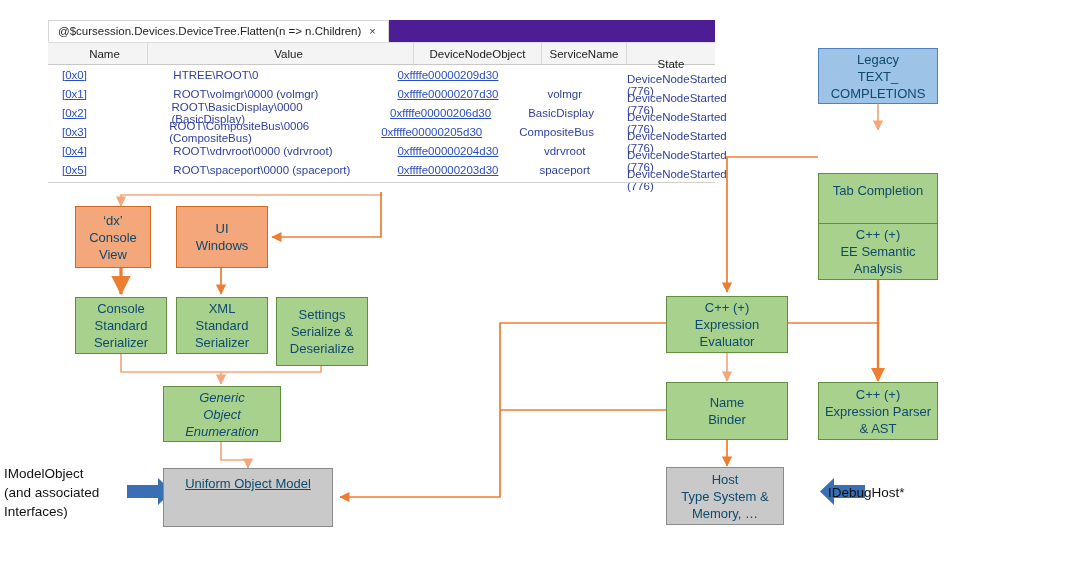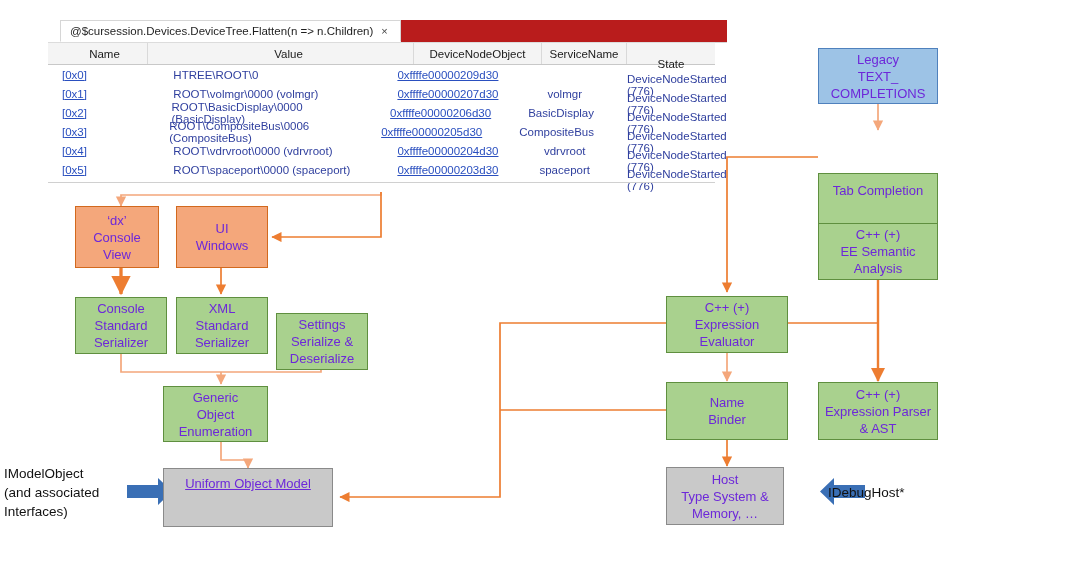--- a/index.html
+++ b/index.html
@@ -2,21 +2,21 @@
 <html><head>
 <meta charset="utf-8">
 <style>
   html,body{margin:0;padding:0;background:#ffffff;}
   body{width:1073px;height:562px;position:relative;overflow:hidden;
        font-family:"Liberation Sans",sans-serif;}
   .stage{position:absolute;left:0;top:0;width:1073px;height:562px;}
 
   
   .grid-win{position:absolute;left:48px;top:20px;width:667px;height:163px;background:#ffffff;}
-  .tabstrip{position:absolute;left:12px;top:0;width:667px;height:22px;background:#b91c1c;
+  .tabstrip{position:absolute;left:0;top:0;width:667px;height:22px;background:#4c1d95;
             border-bottom:1px solid #d6d6d6;}
   .tab{position:absolute;left:0;top:0;height:22px;background:#ffffff;
        border:1px solid #d6d6d6;border-bottom:1px solid #ffffff;
        display:flex;align-items:center;gap:8px;padding:0 8px 0 9px;box-sizing:border-box;
        font-size:11.5px;color:#1e1e1e;white-space:nowrap;}
   .tab-close{font-size:11px;color:#444;line-height:1;}
   .grid{position:absolute;left:0;top:22px;width:667px;}
   .ghead{display:flex;height:21px;background:#f4f4f4;border-bottom:1px solid #c8c8c8;
          border-top:1px solid #dcdcdc;}
   .ghead div{font-size:11.5px;color:#1b1b1b;display:flex;align-items:center;
@@ -27,21 +27,21 @@
   .c-val{width:266px;justify-content:flex-start;padding-left:16px !important;}
   .c-dno{width:128px;justify-content:center;}
   .c-svc{width:85px;justify-content:center;}
   .c-state{width:88px;justify-content:flex-start;padding-left:0 !important;margin-top:20px;}
   .lnk{color:#2a4fbf;text-decoration:underline;}
   .blu{color:#2f3f9e;}
   .grid-bottom{position:absolute;left:0;top:162px;width:667px;height:1px;background:#d0d0d0;}
 
   
   .box{position:absolute;box-sizing:border-box;display:flex;align-items:center;
-       justify-content:center;text-align:center;font-size:13px;line-height:17px;color:#6d28d9;}
+       justify-content:center;text-align:center;font-size:13px;line-height:17px;color:#0c4a6e;}
   .box.green{background:#A9D18E;border:1px solid #5f8f3f;}
   .box.orange{background:#F4A77B;border:1px solid #d2691e;}
   .box.blue{background:#9DC3E6;border:1px solid #4f81bd;}
   .box.gray{background:#C9C9C9;border:1px solid #8a8a8a;}
   .lbl{position:absolute;font-size:13.5px;line-height:19px;color:#111111;}
 
   svg.wires{position:absolute;left:0;top:0;width:1073px;height:562px;pointer-events:none;}
 </style>
 </head>
 <body>
@@ -176,28 +176,28 @@
 
       <path d="M727,440 L727,466" marker-end="url(#ah)"></path>
     </g>
 
     <g fill="#3A6FB5">
       <path d="M127,485 L158,485 L158,478 L172,491.5 L158,505 L158,498 L127,498 z"></path>
       <path d="M820,485 L851,485 L851,478 L865,491.5 L851,505 L851,498 L820,498 z" transform="translate(1685,0) scale(-1,1)"></path>
     </g>
   </svg>
 
-  <div class="box orange" style="left:75px;top:206px;width:84px;height:62px;" style2="">‘dx’<br>Console<br>View</div>
+  <div class="box orange" style="left:75px;top:206px;width:76px;height:62px;" style2="">‘dx’<br>Console<br>View</div>
   <div class="box orange" style="left:176px;top:206px;width:92px;height:62px;">UI<br>Windows</div>
 
   <div class="box green" style="left:75px;top:297px;width:92px;height:57px;">Console<br>Standard<br>Serializer</div>
   <div class="box green" style="left:176px;top:297px;width:92px;height:57px;">XML<br>Standard<br>Serializer</div>
-  <div class="box green" style="left:276px;top:313px;width:92px;height:57px;">Settings<br>Serialize &amp;<br>Deserialize</div>
-
-  <div class="box green" style="left:163px;top:386px;width:105px;height:56px;">Generic<br>Object<br>Enumeration</div>
+  <div class="box green" style="left:276px;top:297px;width:92px;height:69px;">Settings<br>Serialize &amp;<br>Deserialize</div>
+
+  <div class="box green" style="left:163px;top:386px;width:118px;height:56px;font-style:italic;">Generic<br>Object<br>Enumeration</div>
 
   <div class="box gray" style="left:163px;top:468px;width:170px;height:59px;align-items:flex-start;padding-top:6px;text-decoration:underline;">Uniform Object Model</div>
 
   <div class="lbl" style="left:4px;top:464px;width:120px;">IModelObject<br>(and associated<br>Interfaces)</div>
 
   <div class="box blue" style="left:818px;top:48px;width:120px;height:56px;">Legacy<br>TEXT_<br>COMPLETIONS</div>
 
   <div class="box green" style="left:818px;top:131px;width:120px;height:57px;align-items:flex-start;padding-top:8px;margin-top:42px;">Tab Completion</div>
 
   <div class="box green" style="left:818px;top:223px;width:120px;height:57px;">C++ (+)<br>EE Semantic<br>Analysis</div>

